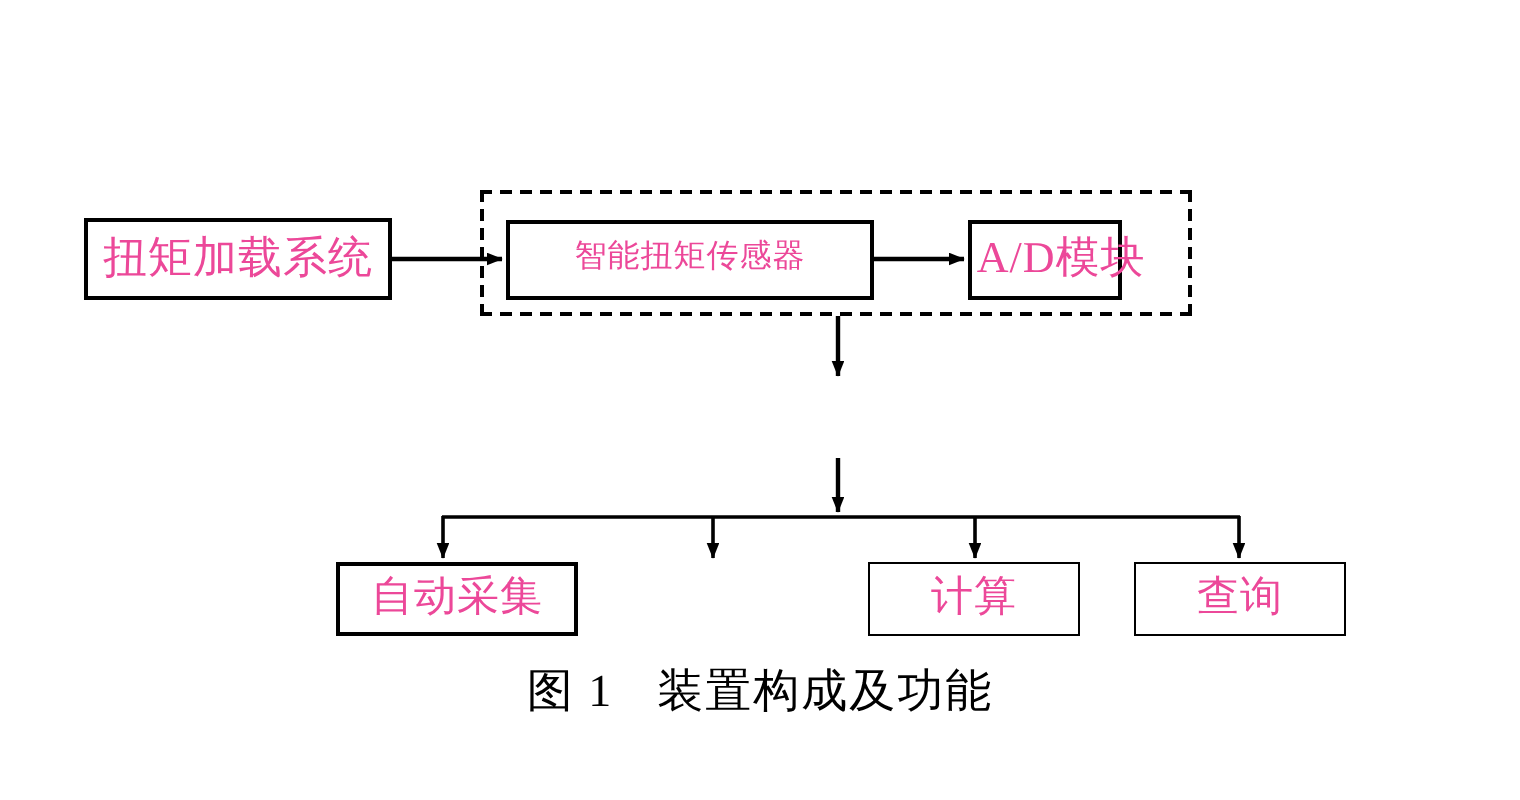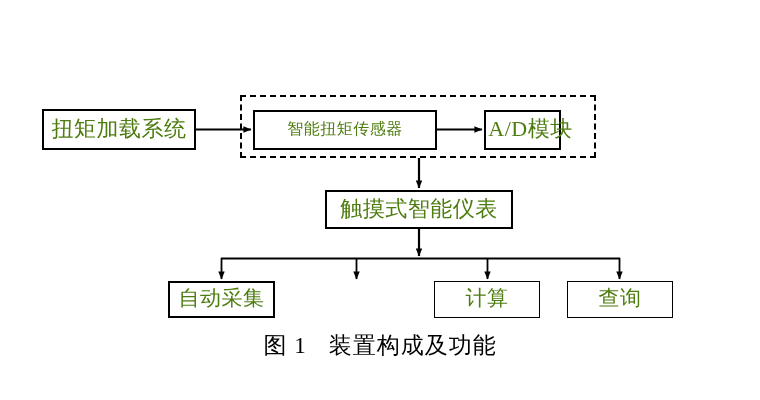--- a/index.html
+++ b/index.html
@@ -23,21 +23,21 @@
     height: 400px;
   }
   .node-box {
     position: absolute;
     box-sizing: border-box;
     background: #ffffff;
     border: 2.5px solid #000000;
     display: flex;
     align-items: center;
     justify-content: center;
-    color: #4d7c0f;
+    color: #ec4899;
     font-family: "Liberation Serif", "DejaVu Serif", serif;
     letter-spacing: 0.5px;
     white-space: nowrap;
   }
   .node-box.thin {
     border-width: 1.8px;
   }
   .node-label {
     line-height: 1;
     padding-bottom: 2px;
@@ -103,25 +103,22 @@
   </div>
 
   <div class="node-box" style="left:253px; top:110px; width:184px; height:40px;">
     <span class="node-label" style="font-size:16px;text-align:right;">智能扭矩传感器</span>
   </div>
 
   <div class="node-box" style="left:484px; top:110px; width:77px; height:40px;padding-left:16px;">
     <span class="node-label" style="font-size:22px;">A/D模块</span>
   </div>
 
-  <div class="node-box" style="left:325px; top:190px; width:188px; height:39px;">
-    <span class="node-label" style="font-size:22px;">触摸式智能仪表</span>
-  </div>
 
-  <div class="node-box" style="left:168px; top:281px; width:107px; height:37px;">
+  <div class="node-box" style="left:168px; top:281px; width:121px; height:37px;">
     <span class="node-label" style="font-size:21px;">自动采集</span>
   </div>
 
 
   <div class="node-box thin" style="left:434px; top:281px; width:106px; height:37px;">
     <span class="node-label" style="font-size:21px;">计算</span>
   </div>
 
   <div class="node-box thin" style="left:567px; top:281px; width:106px; height:37px;">
     <span class="node-label" style="font-size:21px;">查询</span>

